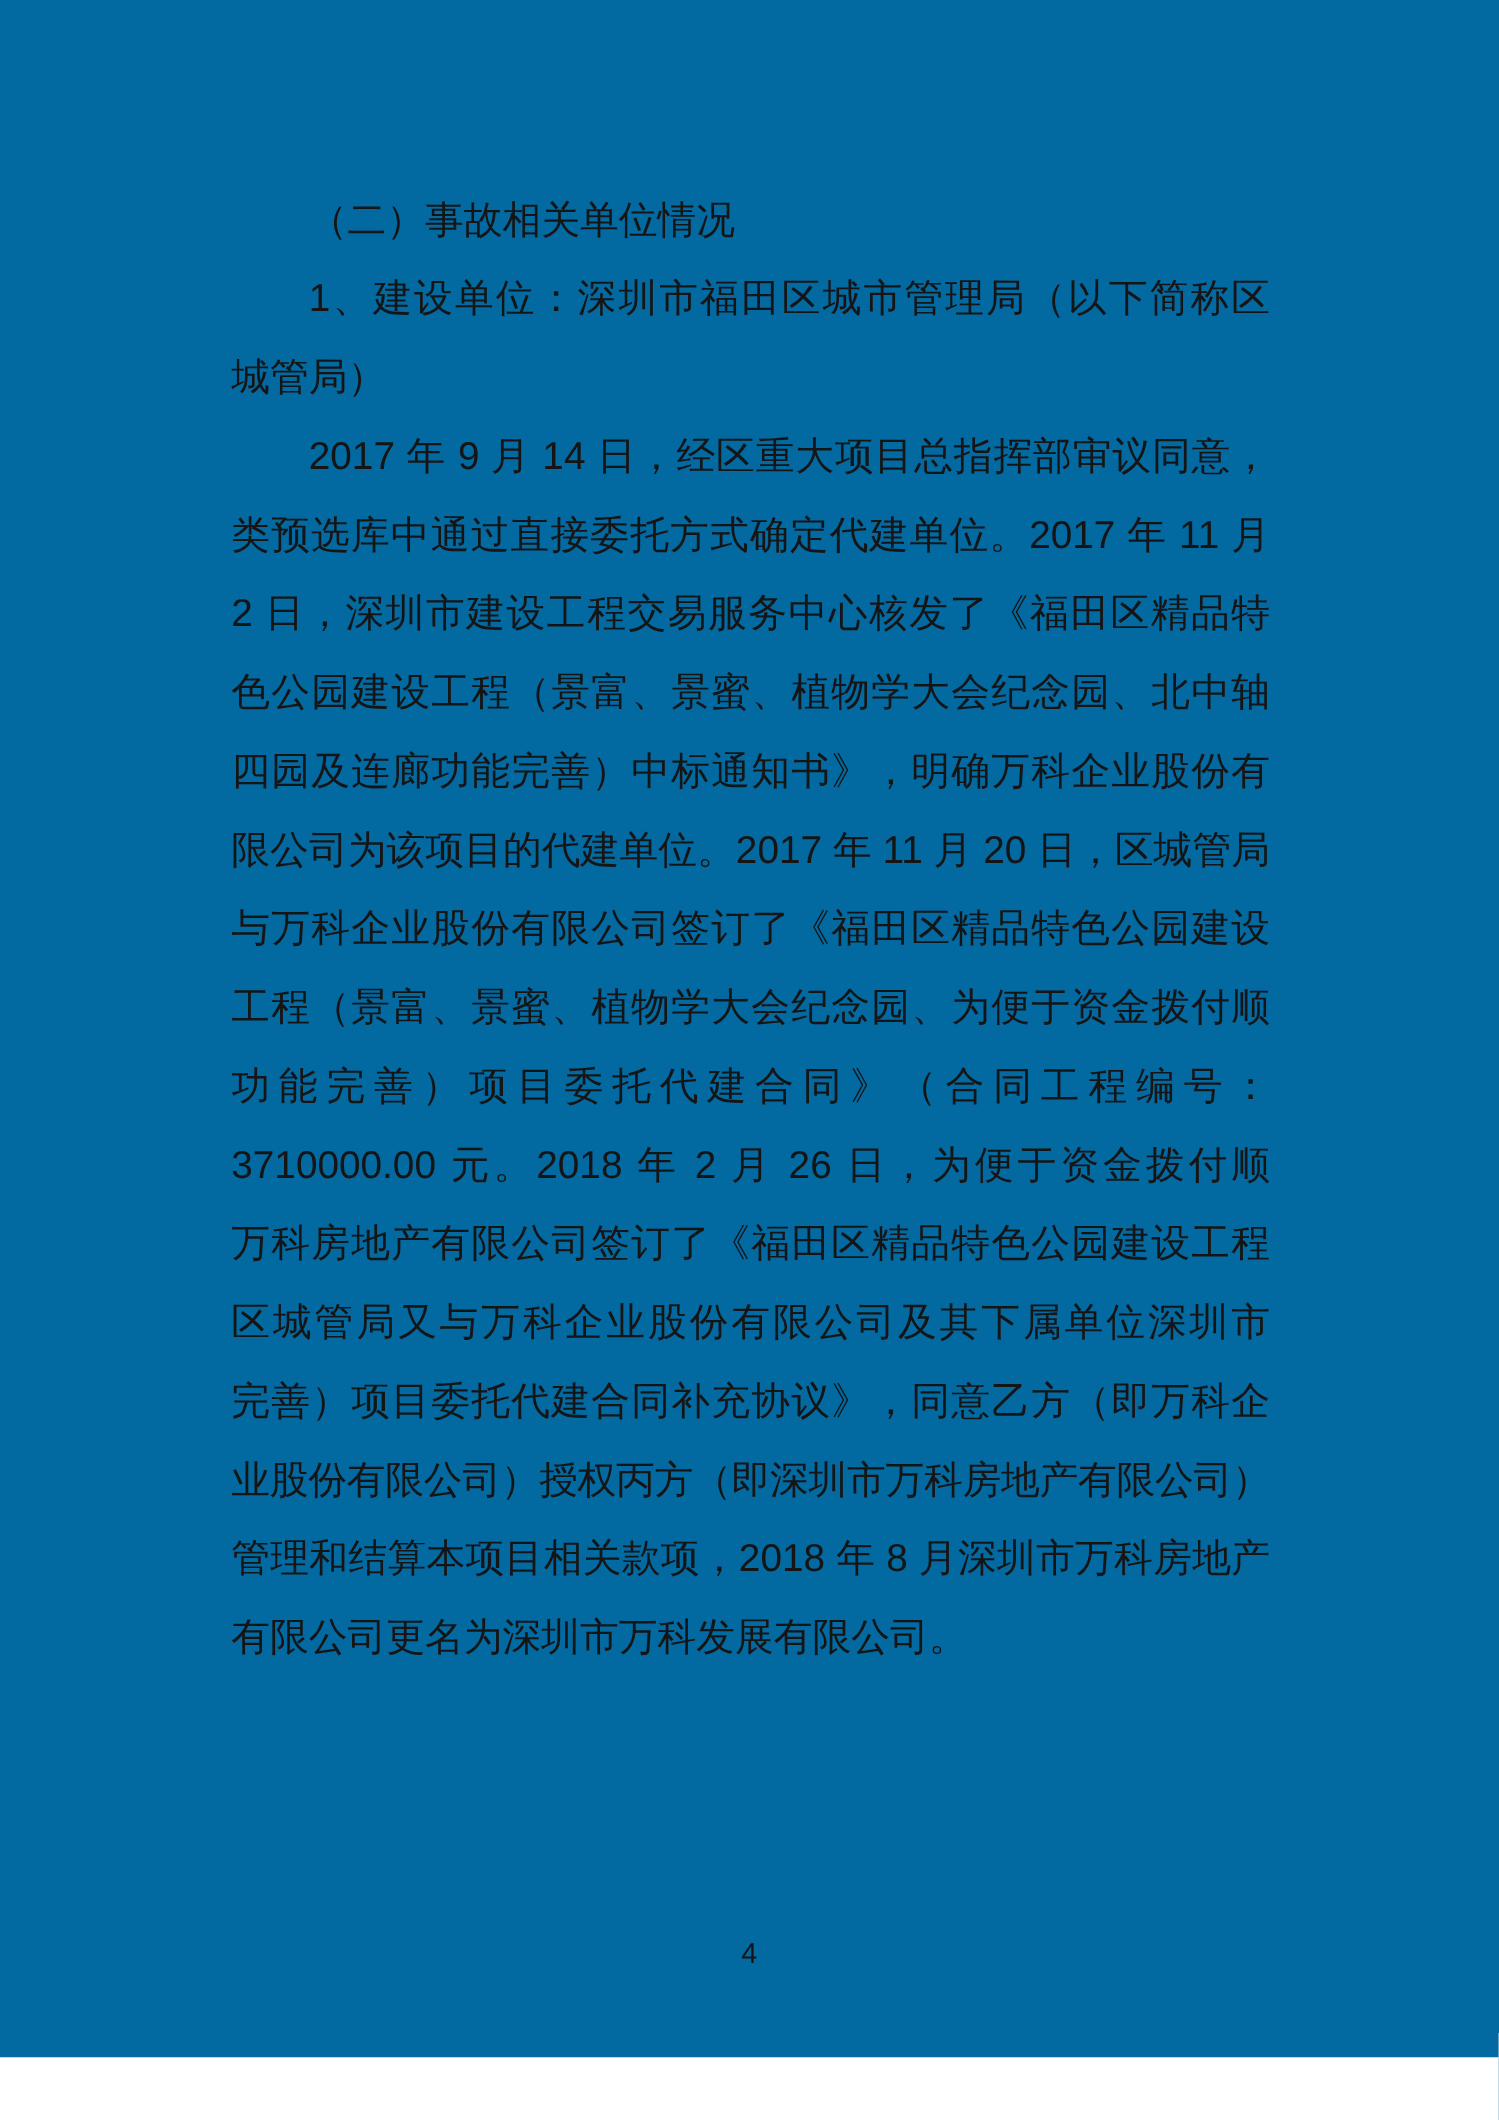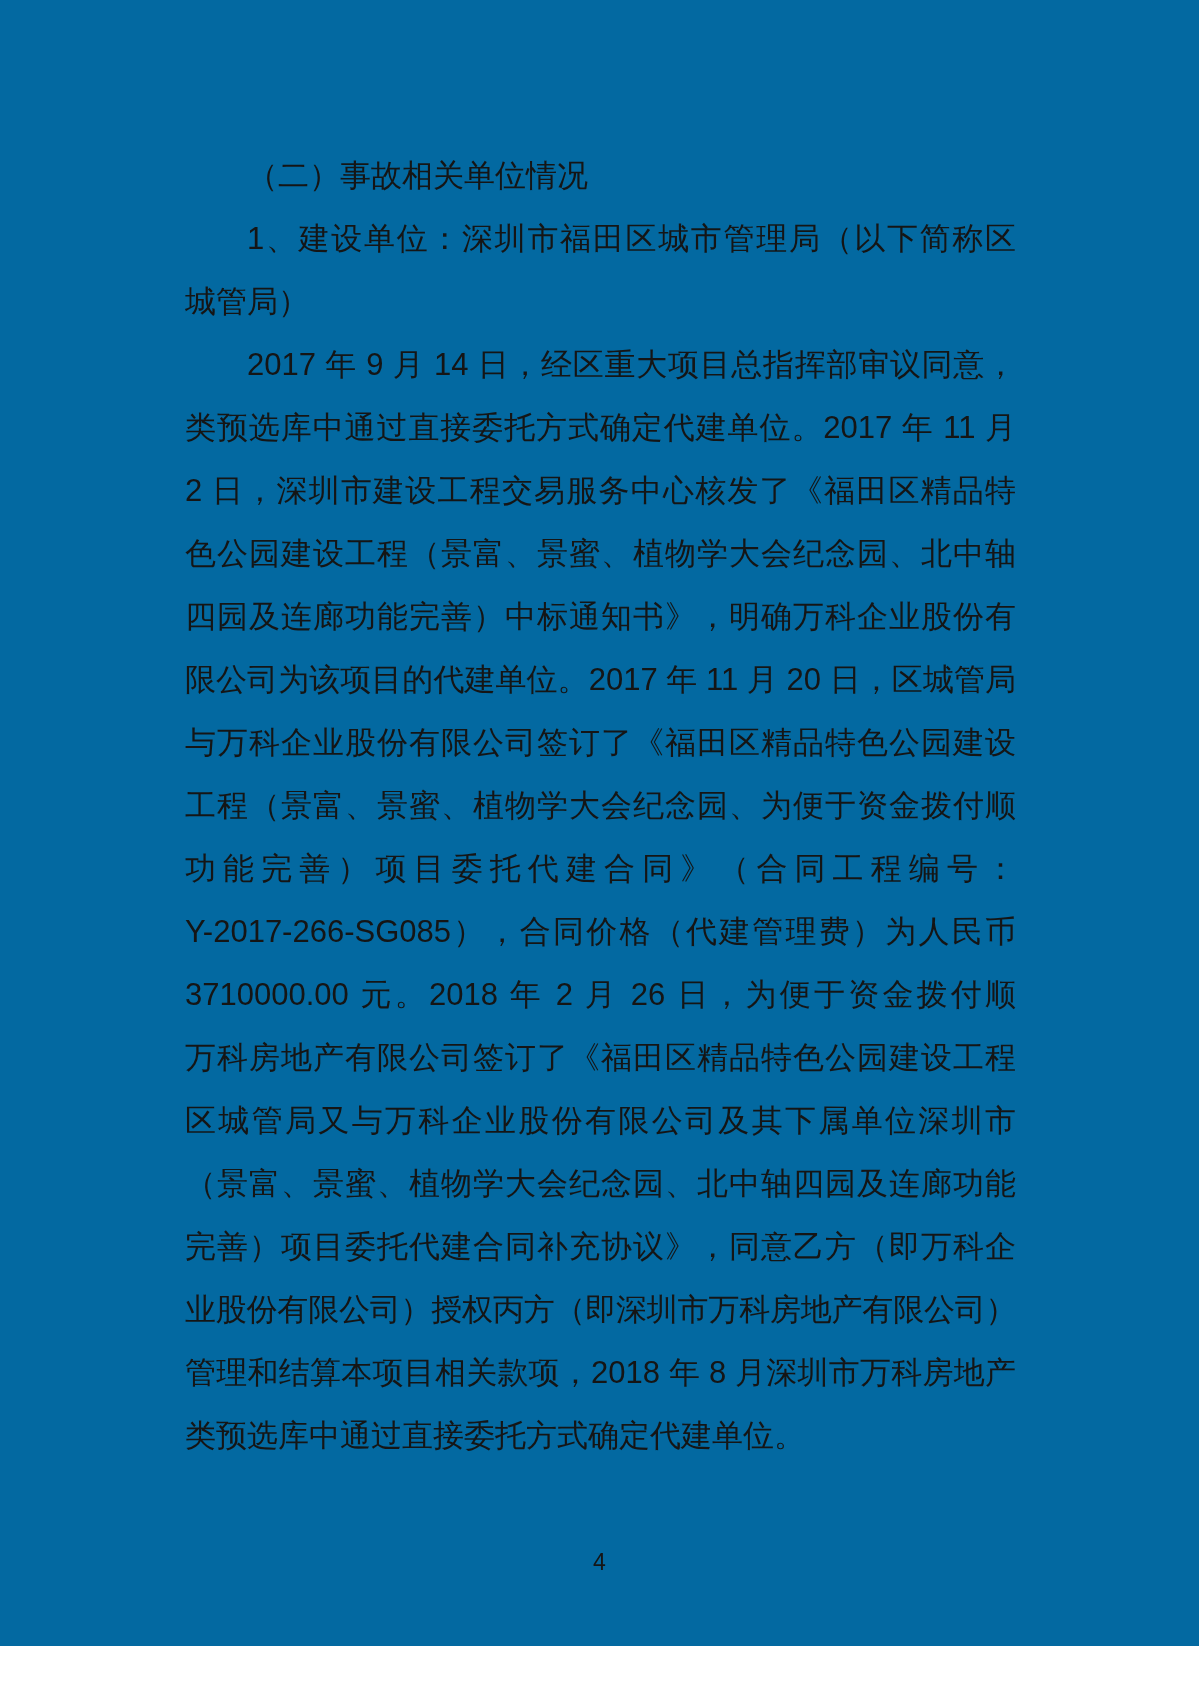--- a/index.html
+++ b/index.html
@@ -61,24 +61,22 @@
     <div class="line">城管局）</div>
     <div class="line indent j">2017 年 9 月 14 日，经区重大项目总指挥部审议同意，</div>
     <div class="line j">类预选库中通过直接委托方式确定代建单位。2017 年 11 月</div>
     <div class="line j">2 日，深圳市建设工程交易服务中心核发了《福田区精品特</div>
     <div class="line j">色公园建设工程（景富、景蜜、植物学大会纪念园、北中轴</div>
     <div class="line j">四园及连廊功能完善）中标通知书》，明确万科企业股份有</div>
     <div class="line j">限公司为该项目的代建单位。2017 年 11 月 20 日，区城管局</div>
     <div class="line j">与万科企业股份有限公司签订了《福田区精品特色公园建设</div>
     <div class="line j">工程（景富、景蜜、植物学大会纪念园、为便于资金拨付顺畅</div>
     <div class="line j">功能完善）项目委托代建合同》（合同工程编号：</div>
-    <div class="line j">Y-2017-266-SG085），合同价格（代建管理费）为人民币</div>
     <div class="line j">3710000.00 元。2018 年 2 月 26 日，为便于资金拨付顺畅，</div>
     <div class="line j">万科房地产有限公司签订了《福田区精品特色公园建设工程</div>
     <div class="line j">区城管局又与万科企业股份有限公司及其下属单位深圳市</div>
-    <div class="line j">（景富、景蜜、植物学大会纪念园、北中轴四园及连廊功能</div>
     <div class="line j">完善）项目委托代建合同补充协议》，同意乙方（即万科企</div>
     <div class="line j tight">业股份有限公司）授权丙方（即深圳市万科房地产有限公司）</div>
     <div class="line j">管理和结算本项目相关款项，2018 年 8 月深圳市万科房地产</div>
-    <div class="line">类预选库中通过直接委托方式确定代建单位。</div>
+    <div class="line">有限公司更名为深圳市万科发展有限公司。</div>
   </div>
   <div class="footer">4</div>
 </div>
 
 </body></html>

